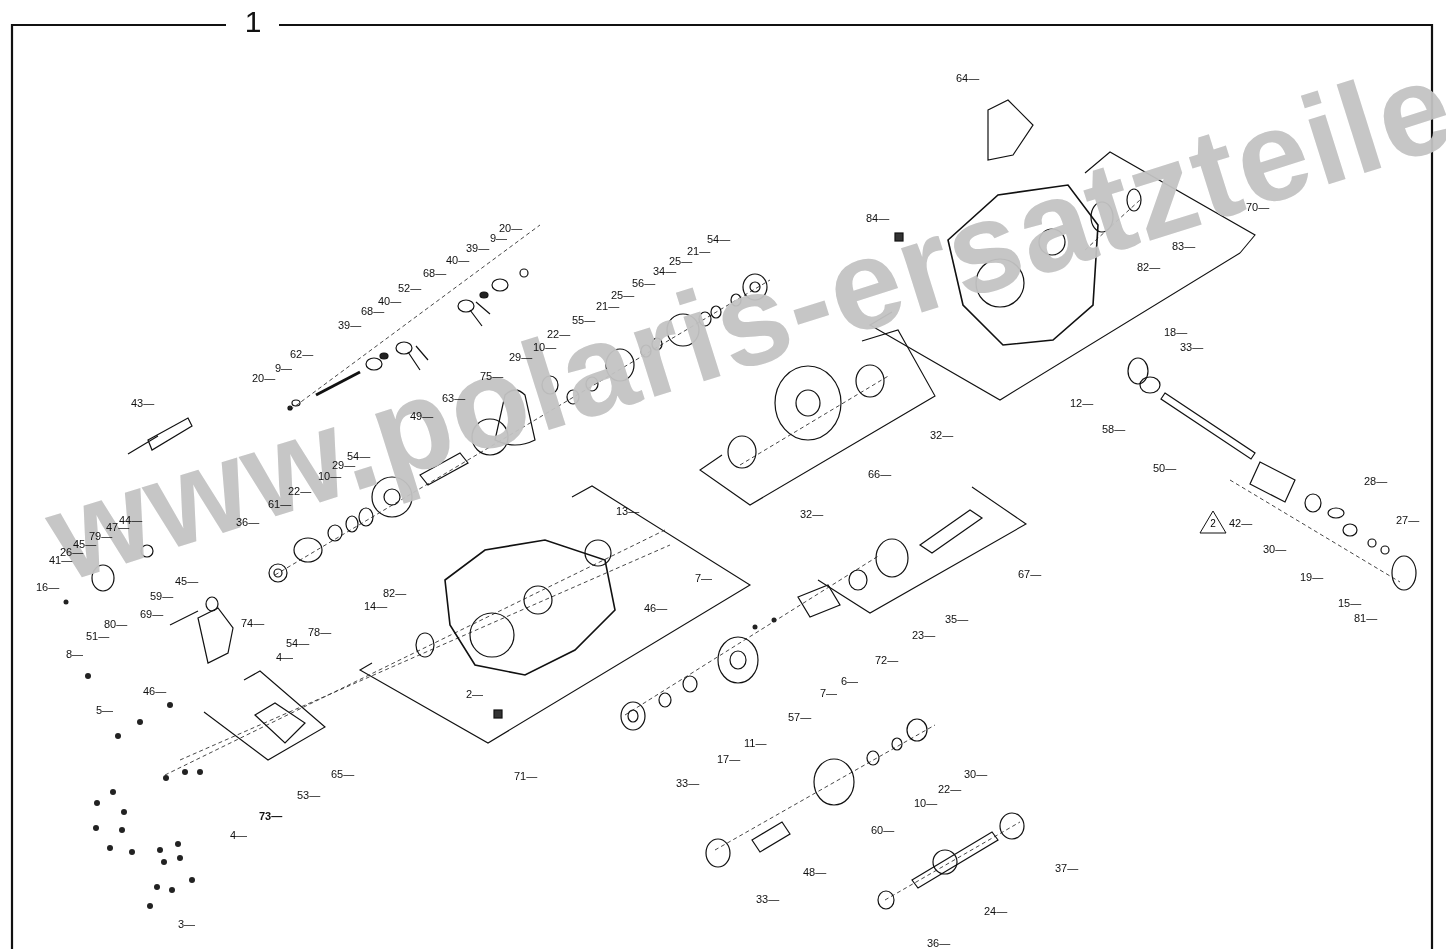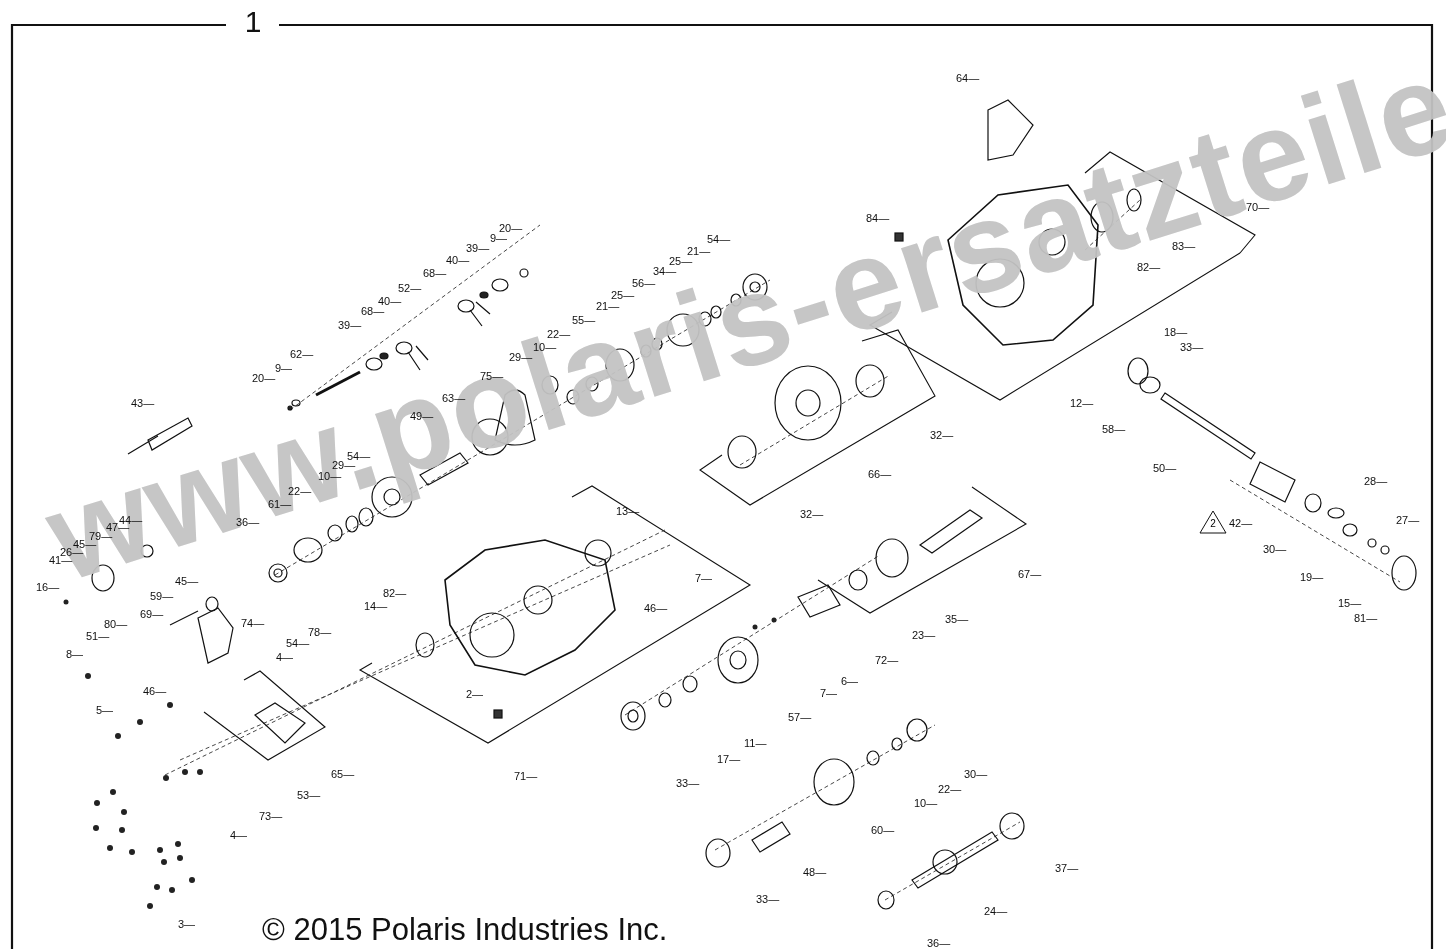--- a/index.html
+++ b/index.html
@@ -240,21 +240,21 @@
       <div class="callout" style="left: 86px; top: 630px;">51—</div>
       <div class="callout" style="left: 66px; top: 648px;">8—</div>
       <div class="callout" style="left: 241px; top: 617px;">74—</div>
       <div class="callout" style="left: 143px; top: 685px;">46—</div>
       <div class="callout" style="left: 96px; top: 704px;">5—</div>
       <div class="callout" style="left: 308px; top: 626px;">78—</div>
       <div class="callout" style="left: 286px; top: 637px;">54—</div>
       <div class="callout" style="left: 276px; top: 651px;">4—</div>
       <div class="callout" style="left: 331px; top: 768px;">65—</div>
       <div class="callout" style="left: 297px; top: 789px;">53—</div>
-      <div class="callout" style="left: 259px; top: 810px;">73—</div>
+      <div class="callout" style="left: 259px; top: 810px; font-weight: bold;">73—</div>
       <div class="callout" style="left: 230px; top: 829px;">4—</div>
       <div class="callout" style="left: 178px; top: 918px;">3—</div>
       <div class="callout" style="left: 364px; top: 600px;">14—</div>
       <div class="callout" style="left: 383px; top: 587px;">82—</div>
       <div class="callout" style="left: 616px; top: 505px;">13—</div>
       <div class="callout" style="left: 695px; top: 572px;">7—</div>
       <div class="callout" style="left: 644px; top: 602px;">46—</div>
       <div class="callout" style="left: 466px; top: 688px;">2—</div>
       <div class="callout" style="left: 514px; top: 770px;">71—</div>
       <div class="callout" style="left: 875px; top: 654px;">72—</div>
@@ -298,14 +298,13 @@
       <div class="callout" style="left: 1354px; top: 612px;">81—</div>
     </div>
 
   <div class="ref-tri">
     <svg width="28" height="24">
       <polygon points="14,1 27,23 1,23" fill="none" stroke="#111" stroke-width="1"></polygon>
     </svg>
     <span>2</span>
   </div>
 
-  <div class="copyright">© 2015 Polaris Industries Inc.</div>
 </div>
 
 </body></html>

